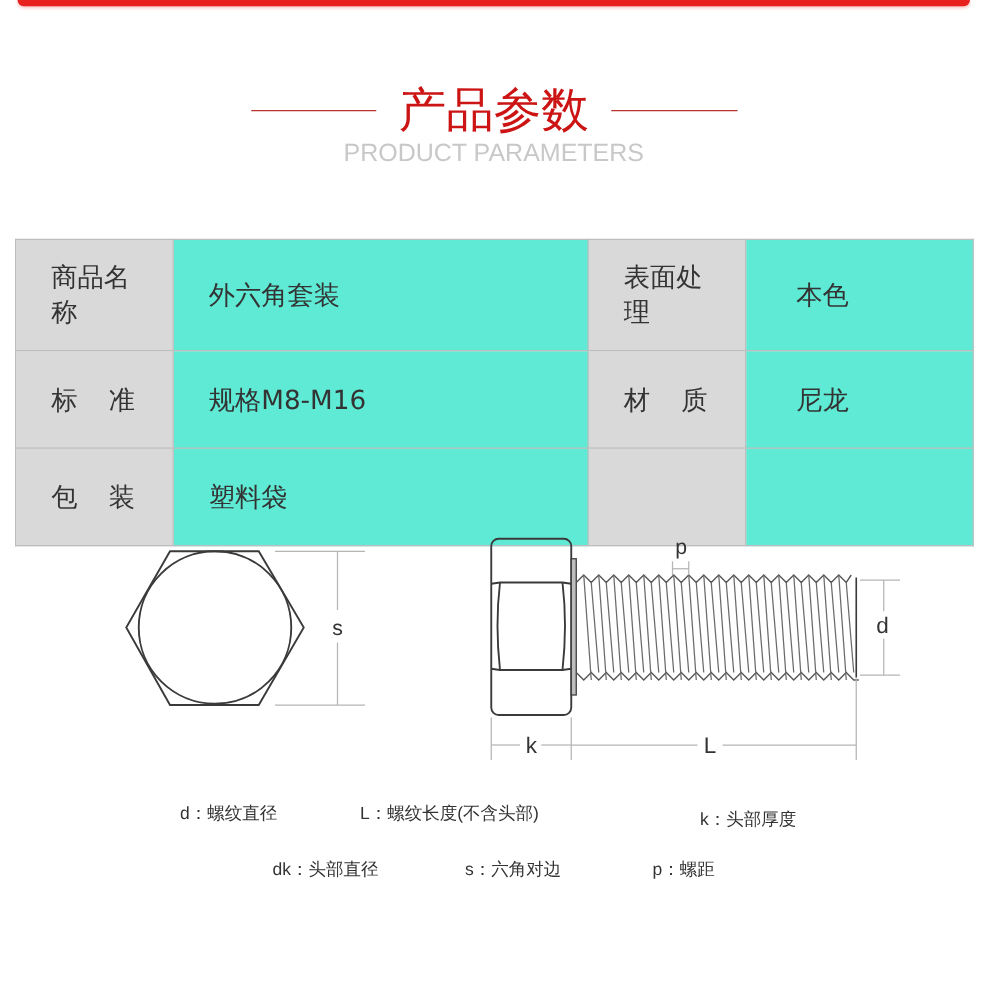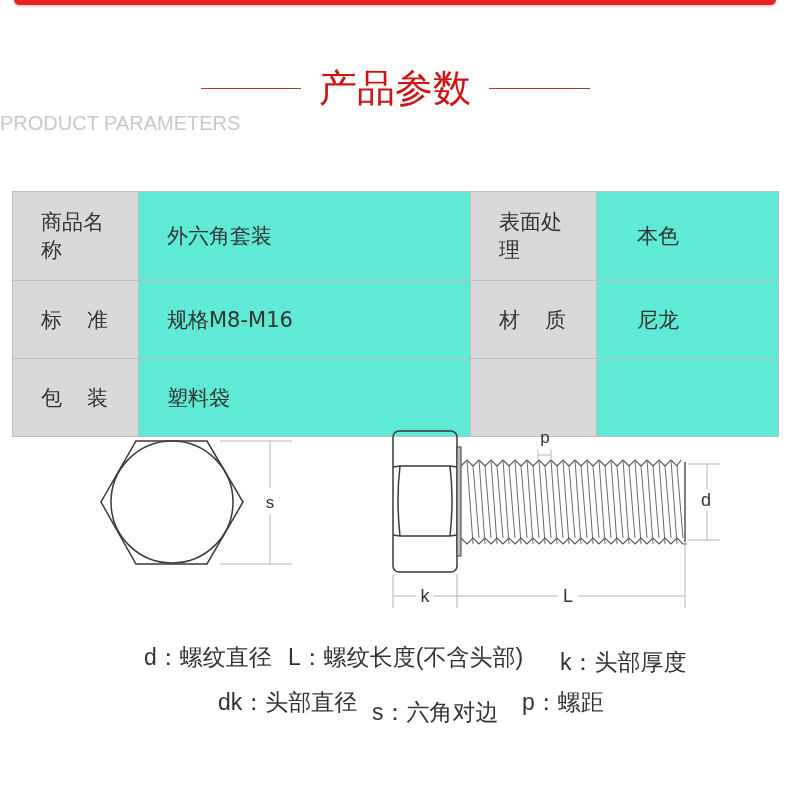--- a/index.html
+++ b/index.html
@@ -16,41 +16,41 @@
       position: absolute; left: 0; top: 62px; width: 790px; height: 50px;
     }
     .title-line { position: absolute; top: 26px; height: 1px; background: #b8332e; }
     .title-line.left { left: 201px; width: 100px; }
     .title-line.right { left: 489px; width: 101px; }
     .title {
       position: absolute; left: 300px; width: 190px; top: 2px; text-align: center;
       font-size: 38px; font-weight: normal; color: #cc1414; letter-spacing: 0px; line-height: 48px;
     }
     .subtitle {
-      position: absolute; left: 0; width: 790px; top: 112px; 
+      position: absolute; left: 0; width: 790px; top: 112px; text-align: center;
       font-family: "Liberation Sans", sans-serif;
       font-size: 20px; color: #c8c8c8; letter-spacing: 0px;
     }
     table.params {
       position: absolute; left: 12px; top: 191px; width: 766px;
       border-collapse: collapse; table-layout: fixed;
     }
     table.params td {
       border: 1px solid #bdbdbd; height: 45px; padding: 16px; font-size: 21px; color: #333;
       vertical-align: middle;
     }
     td.label { background: #d9d9d9; }
     td.value { background: #5eead4; }
     .lbl-justify { display: flex; justify-content: space-between; padding: 0 14px 0 12px; }
     .lbl-plain { padding-left: 12px; }
     .val { padding-left: 12px; }
     .val2 { padding-left: 24px; }
     svg.diagram { position: absolute; left: 0; top: 400px; }
     .legend {
-      position: absolute; font-size: 23px; color: #333; white-space: nowrap;
+      position: absolute; font-size: 14px; color: #333; white-space: nowrap;
       font-family: "Liberation Sans", "DejaVu Sans", sans-serif;
     }
   </style>
 </head>
 <body>
 
 <div class="topbar"></div>
 
 <div class="title-row">
   <div class="title-line left"></div>
@@ -217,18 +217,18 @@
 </div>
 <div class="legend" style="left:288px; top:642px;">
   <span>L</span><span>：</span><span>螺纹长度(不含头部)</span>
 </div>
 <div class="legend" style="left:560px; top:647px;">
   <span>k</span><span>：</span><span>头部厚度</span>
 </div>
 <div class="legend" style="left:218px; top:687px;">
   <span>dk</span><span>：</span><span>头部直径</span>
 </div>
-<div class="legend" style="left:372px; top:687px;margin-top:10px;">
+<div class="legend" style="left:372px; top:687px;">
   <span>s</span><span>：</span><span>六角对边</span>
 </div>
 <div class="legend" style="left:522px; top:687px;">
   <span>p</span><span>：</span><span>螺距</span>
 </div>
 
 </body></html>

